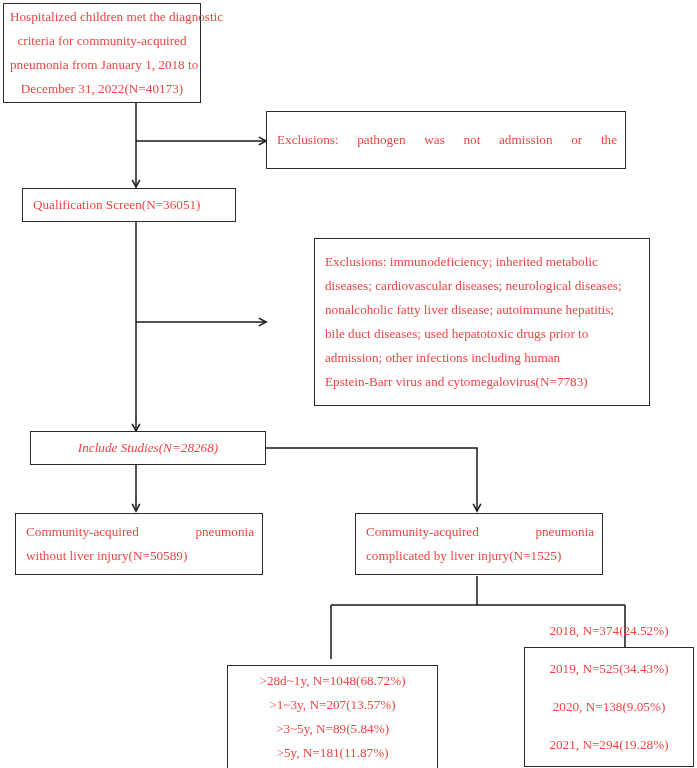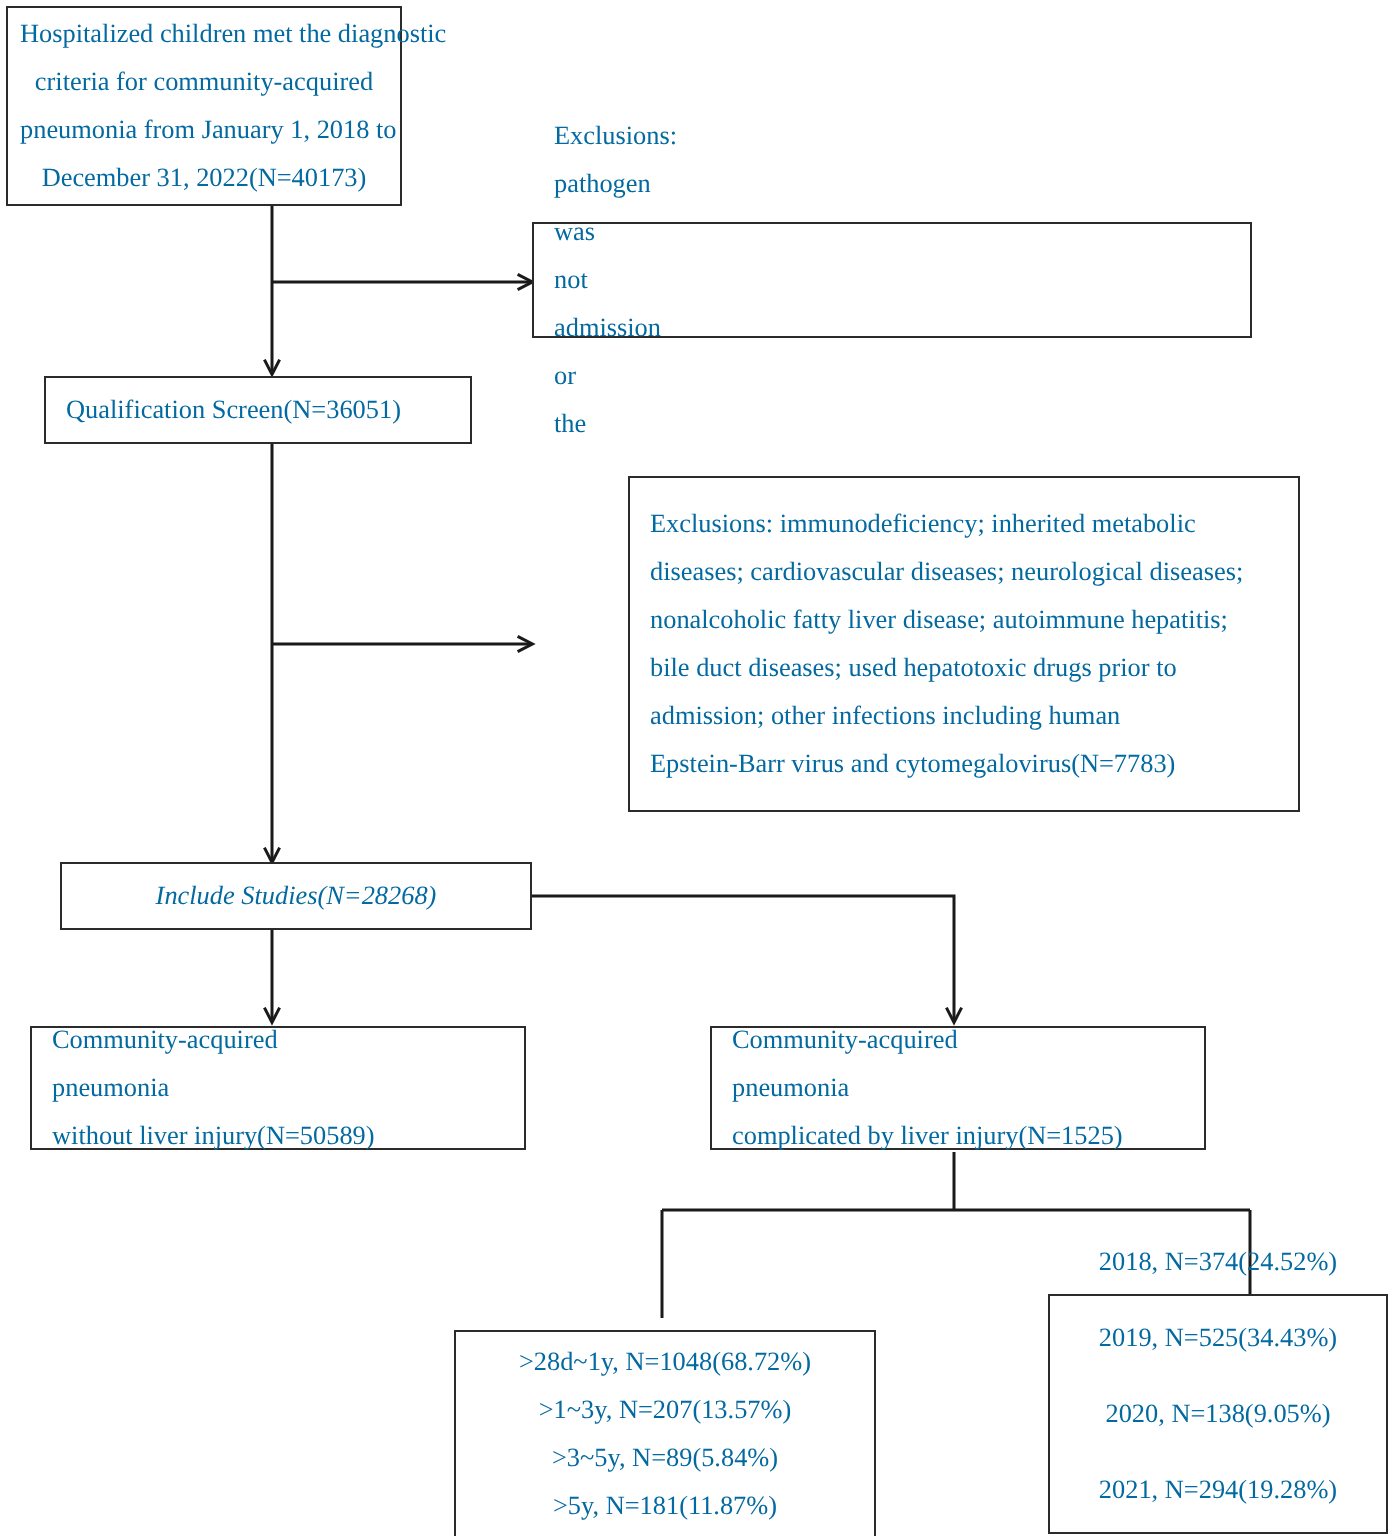--- a/index.html
+++ b/index.html
@@ -6,21 +6,21 @@
     margin: 0;
     padding: 0;
     background: #ffffff;
   }
   #canvas {
     position: relative;
     width: 697px;
     height: 768px;
     background: #ffffff;
     font-family: "Liberation Serif", "DejaVu Serif", serif;
-    color: #0369a1;
+    color: #ef4444;
     overflow: hidden;
   }
   .box {
     position: absolute;
     box-sizing: border-box;
     border: 1.4px solid #2b2b2b;
     background: #ffffff;
     display: flex;
     flex-direction: column;
     justify-content: center;
@@ -34,21 +34,20 @@
   .center .ln { text-align: center; }
   .left   .ln { text-align: left; }
   .pad-l  { padding-left: 10px; padding-right: 8px; }
   .pad-c  { padding-left: 6px; padding-right: 6px; }
 
   
   .just {
     display: flex !important;
     justify-content: space-between;
     white-space: nowrap;
-    flex-direction: column;
   }
   .just > span { display: inline-block; }
 
   svg.wires {
     position: absolute;
     left: 0;
     top: 0;
     width: 697px;
     height: 768px;
     overflow: visible;

